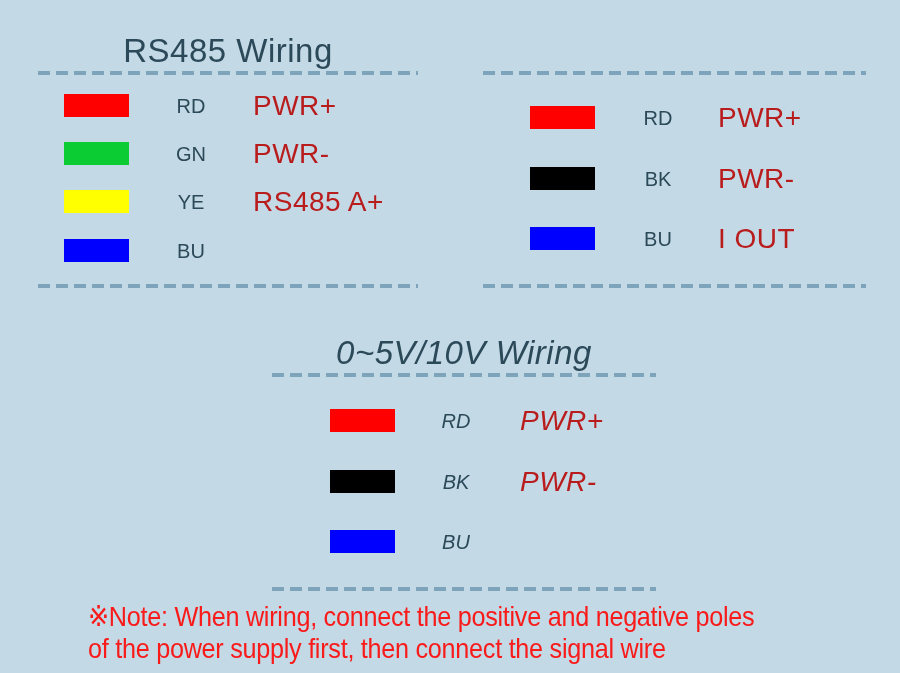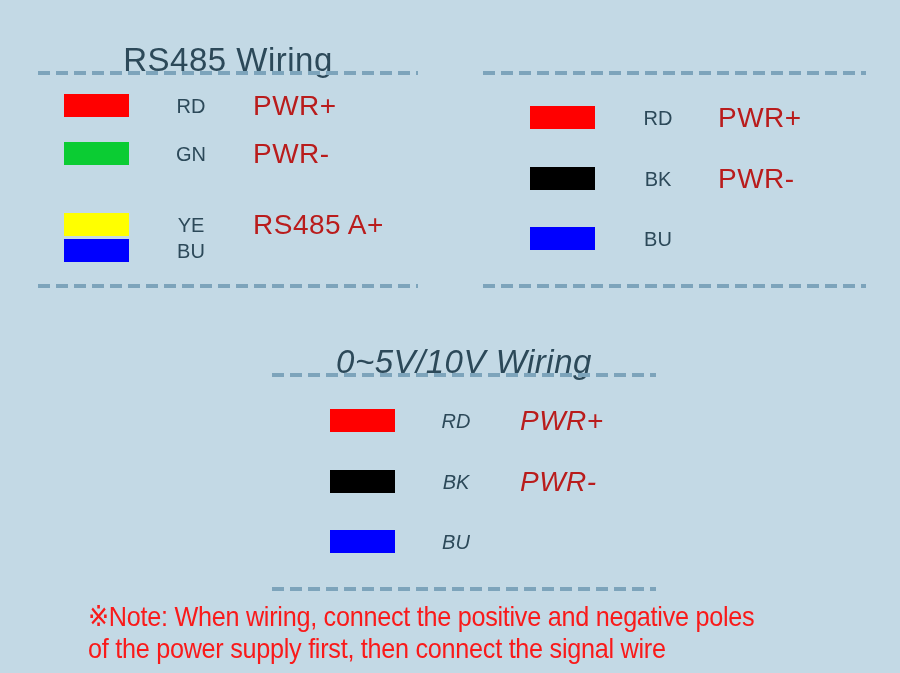--- a/index.html
+++ b/index.html
@@ -10,21 +10,21 @@
   }
   .canvas {
     position: relative;
     width: 900px; height: 673px;
     background: #c3d9e5;
   }
   .panel { position: absolute; }
   .panel-title {
     position: absolute;
     left: 0; right: 0; top: 0;
-    margin: 17px;
+    margin: 8px;
     text-align: center;
     font-size: 33px;
     font-weight: 400;
     color: #2c4959;
     letter-spacing: 0.5px;
     white-space: nowrap;
   }
   .dash-line {
     position: absolute;
     left: 0; right: 0;
@@ -63,21 +63,21 @@
     white-space: nowrap;
     letter-spacing: 0.5px;
   }
   
   #panel-rs485 { left: 38px; top: 24px; width: 380px; height: 266px; }
   #panel-rs485 .swatch      { left: 26px; }
   #panel-rs485 .wire-code   { left: 118px; }
   #panel-rs485 .wire-signal { left: 215px; }
   #panel-rs485 .row-0 { top: 70px; }
   #panel-rs485 .row-1 { top: 118px; }
-  #panel-rs485 .row-2 { top: 166px; margin-top: 23px; }
+  #panel-rs485 .row-2 { top: 166px; }
   #panel-rs485 .row-3 { top: 215px; }
   
   #panel-420ma { left: 483px; top: 24px; width: 383px; height: 266px; }
   #panel-420ma .swatch      { left: 47px; }
   #panel-420ma .wire-code   { left: 140px; }
   #panel-420ma .wire-signal { left: 235px; }
   #panel-420ma .row-0 { top: 82px; }
   #panel-420ma .row-1 { top: 143px; }
   #panel-420ma .row-2 { top: 203px; }
   
@@ -142,20 +142,21 @@
       <span class="wire-signal">PWR+</span>
     </div>
     <div class="wire-row row-1">
       <span class="swatch" style="background-color: rgb(0, 0, 0);"></span>
       <span class="wire-code">BK</span>
       <span class="wire-signal">PWR-</span>
     </div>
     <div class="wire-row row-2">
       <span class="swatch" style="background-color: rgb(0, 0, 255);"></span>
       <span class="wire-code">BU</span>
+      <span class="wire-signal">I OUT</span>
     </div>
 
     <div class="dash-line dash-bottom"></div>
   </section>
 
   <section class="panel" id="panel-05v">
     <h2 class="panel-title">0~5V/10V Wiring</h2>
     <div class="dash-line dash-top"></div>
 
     <div class="wire-row row-0">

